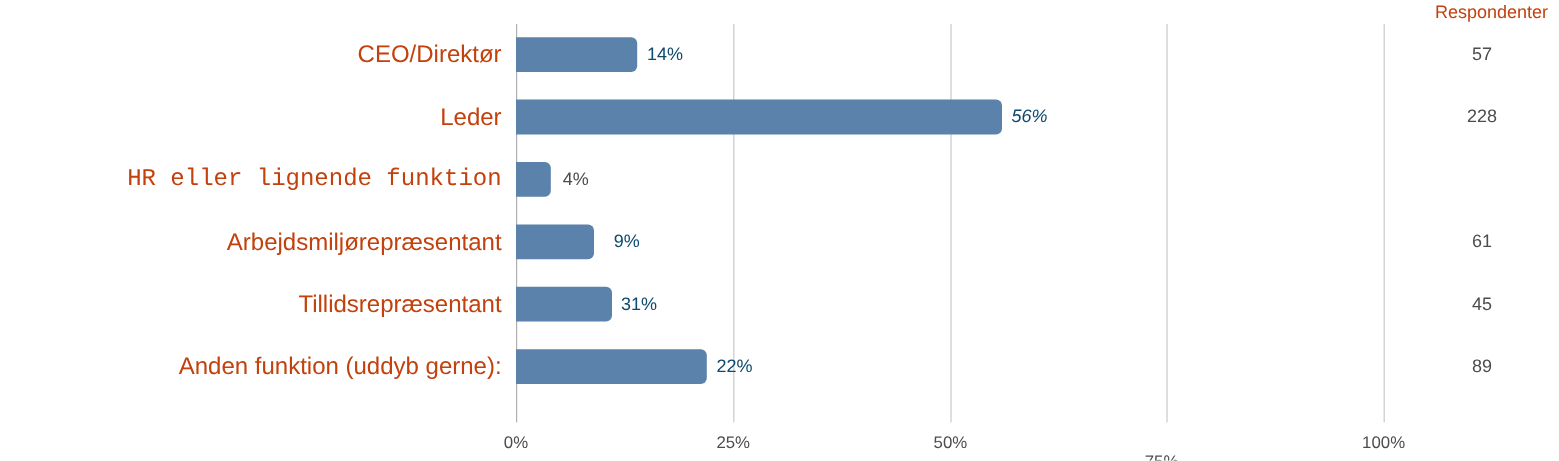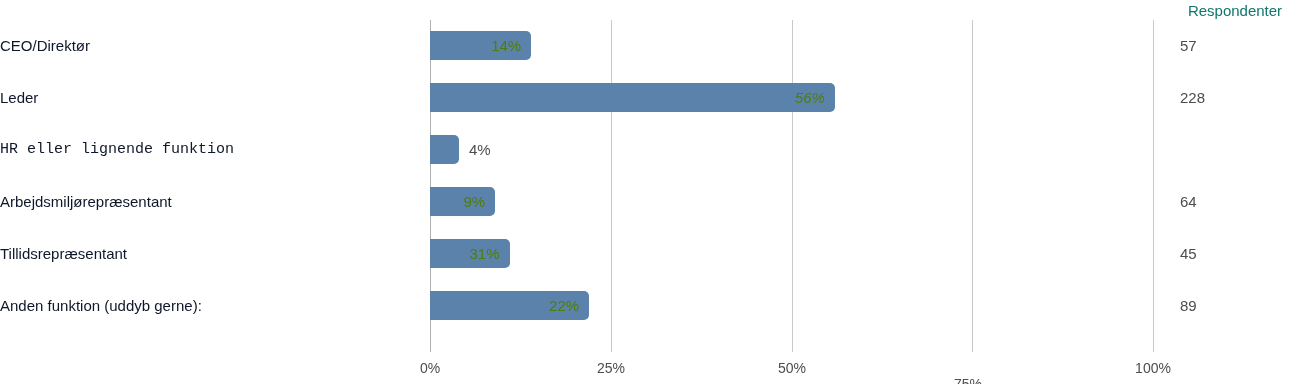--- a/index.html
+++ b/index.html
@@ -44,23 +44,23 @@
     position: absolute;
     left: 0;
     right: 0;
     height: 52px;
   }
 
   .label-col {
     position: absolute;
     left: 0;
     width: 418px;
-    text-align: left;
-    font-size: 15px;
-    color: #0f172a;
+    text-align: right;
+    font-size: 20px;
+    color: #c2410c;
     white-space: nowrap;
   }
 
   .bar-track {
     position: absolute;
     left: 430px;
     top: 0;
     height: 52px;
   }
 
@@ -75,54 +75,56 @@
 
   .bar-value {
     position: absolute;
     top: 11px;
     height: 29px;
     line-height: 29px;
     font-size: 15px;
     white-space: nowrap;
   }
   .bar-value.inside {
-    color: #4d7c0f;
+    color: #0c4a6e;
     text-align: right;
+    margin-left: 48px;
   }
   .bar-value.outside {
     color: #4d4d4d;
     text-align: left;
   }
 
   .resp-col {
     position: absolute;
     width: 110px;
     left: 1180px;
+    text-align: center;
     font-size: 15px;
     color: #4d4d4d;
   }
 
   
   .tick-label {
     position: absolute;
     top: 360px;
     font-size: 14px;
     color: #4d4d4d;
     transform: translateX(-50%);
     white-space: nowrap;
   }
 
   .resp-header {
     position: absolute;
     top: 2px;
     left: 1180px;
     width: 110px;
-    text-align: center;
+    text-align: right;
     font-size: 15px;
-    color: #0f766e;
+    color: #c2410c;
     white-space: nowrap;
   }
 </style>
 </head>
 <body>
 
 <div id="chart-root">
 
   <div class="resp-header">Respondenter</div>
 
@@ -159,21 +161,21 @@
       <div class="bar-value outside" style="left: 38.9px; width: auto;">4%</div>
     </div>
   </div>
 
   <div class="row" style="top:176px;">
     <div class="label-col" style="line-height:52px;">Arbejdsmiljørepræsentant</div>
     <div class="bar-track" style="width:723px;">
       <div class="bar" style="width:65.1px;"></div>
       <div class="bar-value inside" style="left: 0px; width: 55.1px;">9%</div>
     </div>
-    <div class="resp-col" style="top:0px; line-height:52px;">64</div>
+    <div class="resp-col" style="top:0px; line-height:52px;">61</div>
   </div>
 
   <div class="row" style="top:228px;">
     <div class="label-col" style="line-height:52px;">Tillidsrepræsentant</div>
     <div class="bar-track" style="width:723px;">
       <div class="bar" style="width:79.5px;"></div>
       <div class="bar-value inside" style="left: 0px; width: 69.5px;">31%</div>
     </div>
     <div class="resp-col" style="top:0px; line-height:52px;">45</div>
   </div>

